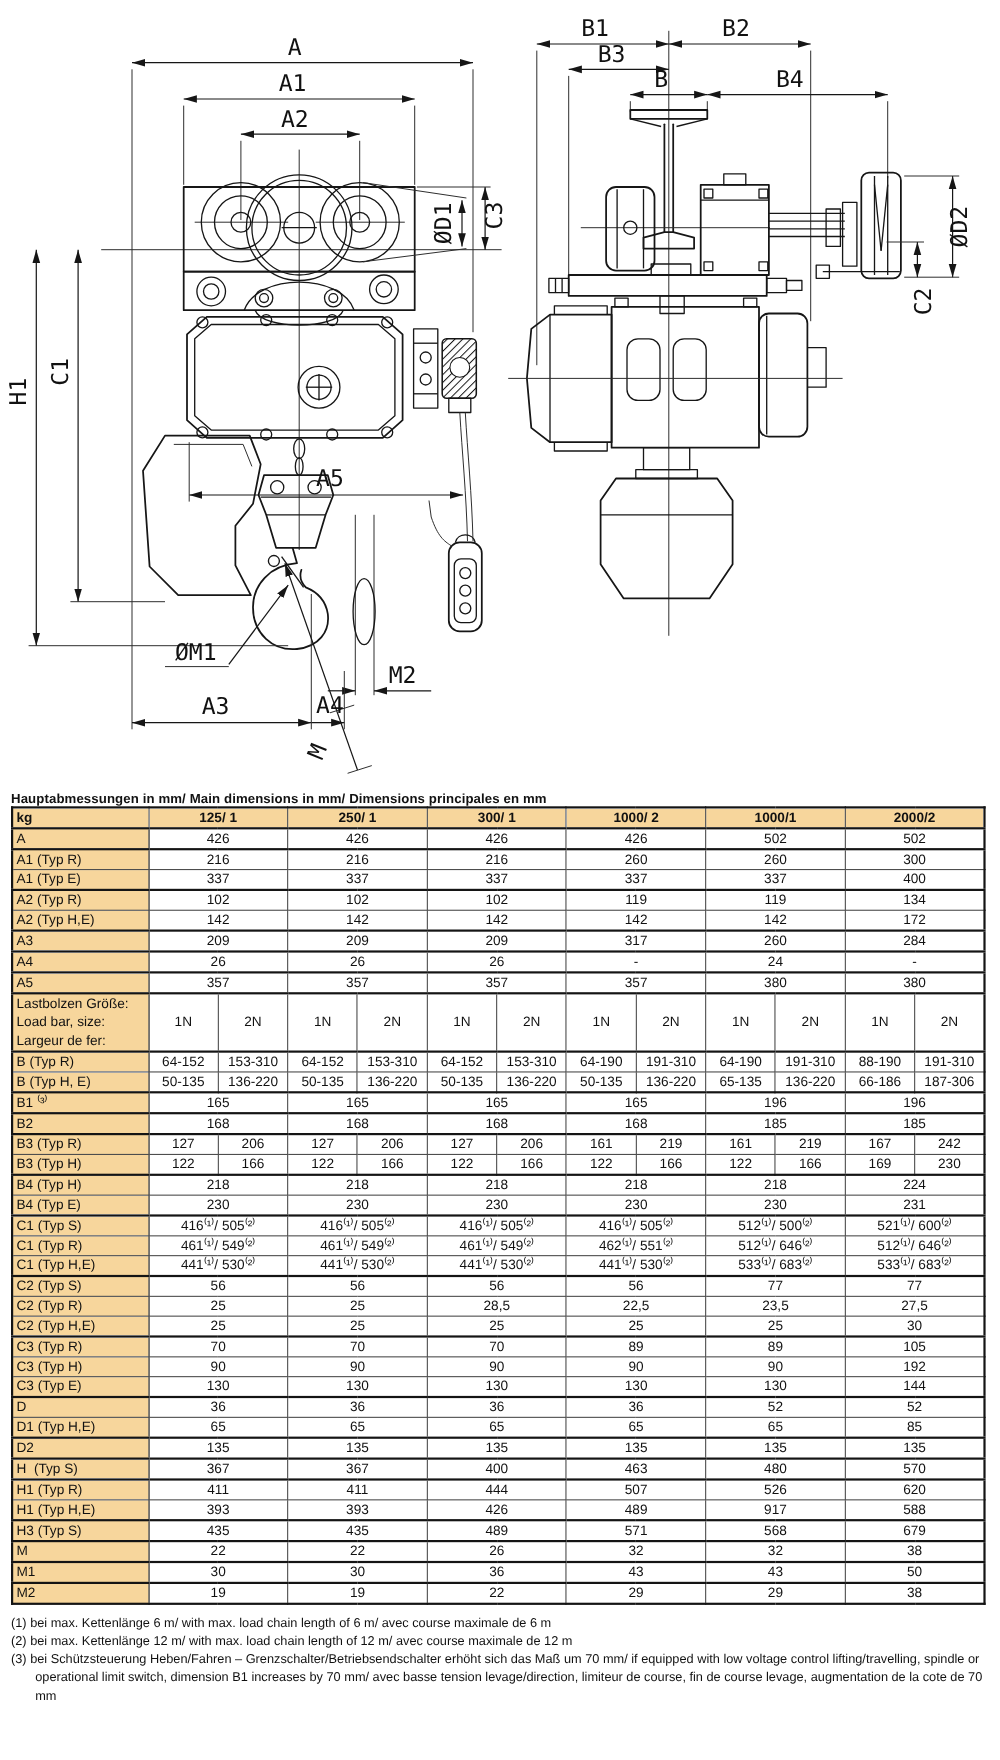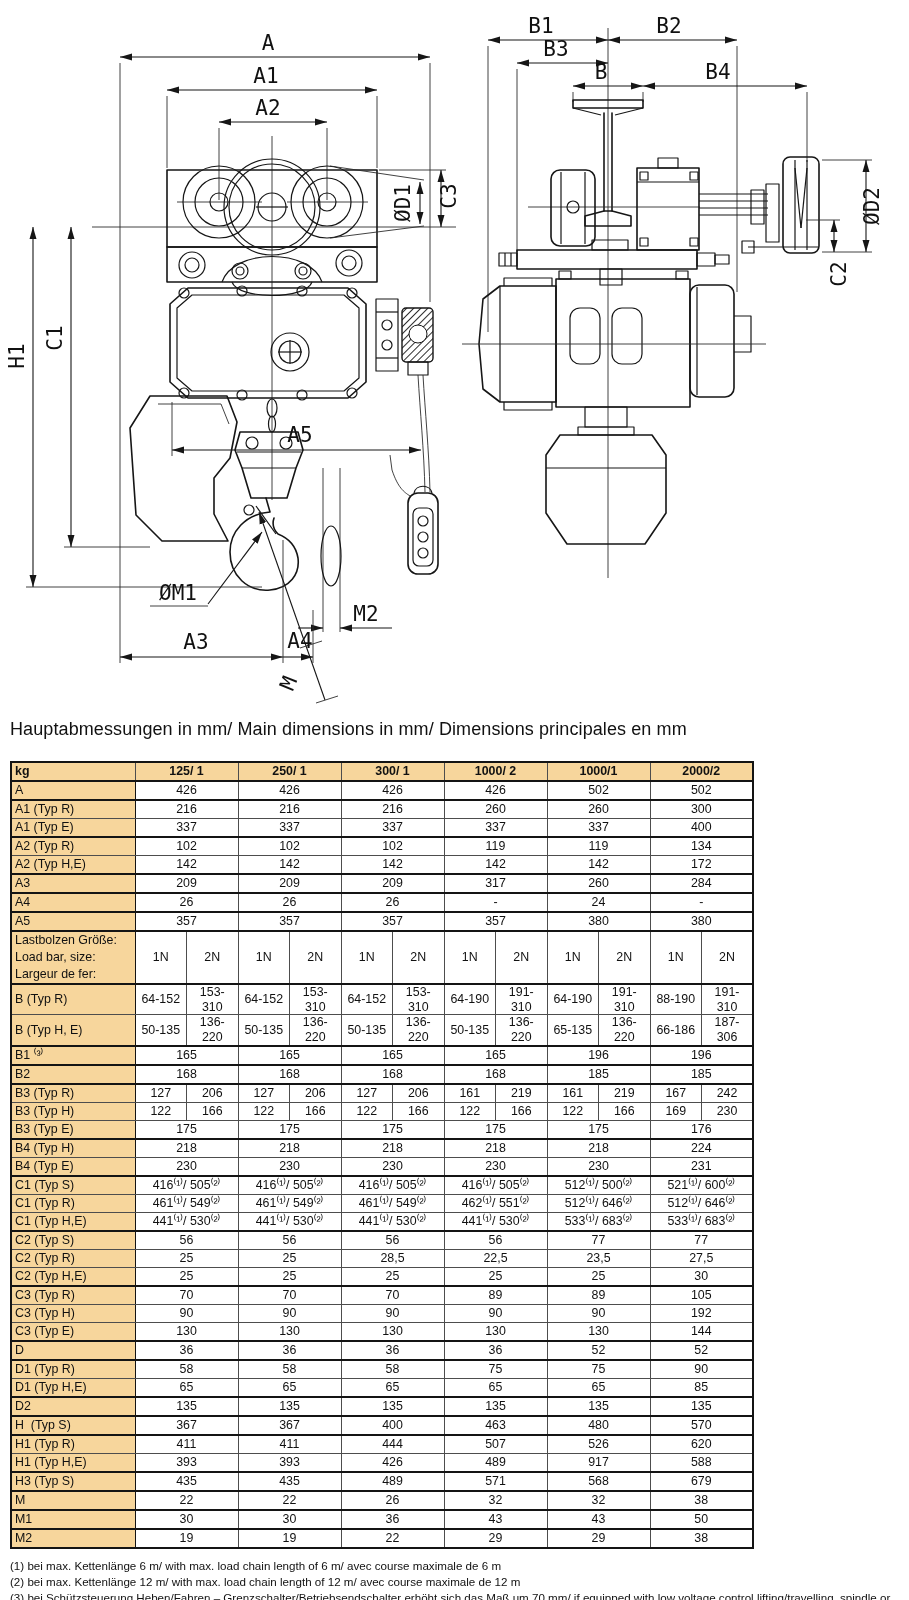--- a/index.html
+++ b/index.html
@@ -4,22 +4,22 @@
 <style>
   html,body{margin:0;padding:0;background:#fff}
   body{width:909px;font-family:"Liberation Sans",sans-serif;color:#111}
   .page{width:909px}
   svg.drawing{display:block}
   .pl{stroke:#161616;stroke-width:1.6;fill:none;stroke-linejoin:round;stroke-linecap:round}
   .pm{stroke:#161616;stroke-width:1.2;fill:none;stroke-linejoin:round}
   .tl{stroke:#2c2c2c;stroke-width:0.9;fill:none}
   .dl{stroke:#161616;stroke-width:1.1;fill:none}
   .lbl{font-family:"DejaVu Sans Mono",monospace;font-size:21px;fill:#111}
-  .title{margin:14px 0 21px 10px;font-size:18px;font-weight:normal;letter-spacing:.1px}
-  table.dims{border-collapse:collapse;margin:0 0 0 10px;width:744px;table-layout:fixed;
+  .title{margin:14px 0 0 10px;font-size:12px;font-weight:bold;letter-spacing:.1px}
+  table.dims{border-collapse:collapse;margin:0 0 0 10px;width:886px;table-layout:fixed;
     font-size:12.4px;border:2.5px solid #141414}
   col.c-lab{width:124px}
   td,th{border:1px solid #4d4d4d;padding:0 3px;height:17px;line-height:1.18;
     text-align:center;vertical-align:middle;font-weight:normal;overflow:hidden}
   th.hdr{background:#f7d69c;font-weight:bold;border-bottom:2px solid #141414}
   th.hdr.label-cell{text-align:left}
   td.label-cell{background:#f7d69c;text-align:left;border-right:1.5px solid #141414;white-space:pre}
   td.sub2{border-left:1px solid #8f8f8f}
   tr.thick-top td, tr.thick-top th{border-top:2px solid #141414}
   tr.bold-row td{font-weight:normal}
@@ -465,29 +465,20 @@
           <td class="sub2">166</td>
           <td>122</td>
           <td class="sub2">166</td>
           <td>122</td>
           <td class="sub2">166</td>
           <td>122</td>
           <td class="sub2">166</td>
           <td>169</td>
           <td class="sub2">230</td>
         </tr>
-        <tr>
-          <td class="label-cell">B3 (Typ E)</td>
-          <td colspan="2">175</td>
-          <td colspan="2">175</td>
-          <td colspan="2">175</td>
-          <td colspan="2">175</td>
-          <td colspan="2">175</td>
-          <td colspan="2">176</td>
-        </tr>
         <tr class="thick-top">
           <td class="label-cell">B4 (Typ H)</td>
           <td colspan="2">218</td>
           <td colspan="2">218</td>
           <td colspan="2">218</td>
           <td colspan="2">218</td>
           <td colspan="2">218</td>
           <td colspan="2">224</td>
         </tr>
         <tr>
@@ -581,29 +572,20 @@
           <td colspan="2">144</td>
         </tr>
         <tr class="thick-top">
           <td class="label-cell">D</td>
           <td colspan="2">36</td>
           <td colspan="2">36</td>
           <td colspan="2">36</td>
           <td colspan="2">36</td>
           <td colspan="2">52</td>
           <td colspan="2">52</td>
-        </tr>
-        <tr class="thick-top">
-          <td class="label-cell">D1 (Typ R)</td>
-          <td colspan="2">58</td>
-          <td colspan="2">58</td>
-          <td colspan="2">58</td>
-          <td colspan="2">75</td>
-          <td colspan="2">75</td>
-          <td colspan="2">90</td>
         </tr>
         <tr>
           <td class="label-cell">D1 (Typ H,E)</td>
           <td colspan="2">65</td>
           <td colspan="2">65</td>
           <td colspan="2">65</td>
           <td colspan="2">65</td>
           <td colspan="2">65</td>
           <td colspan="2">85</td>
         </tr>

